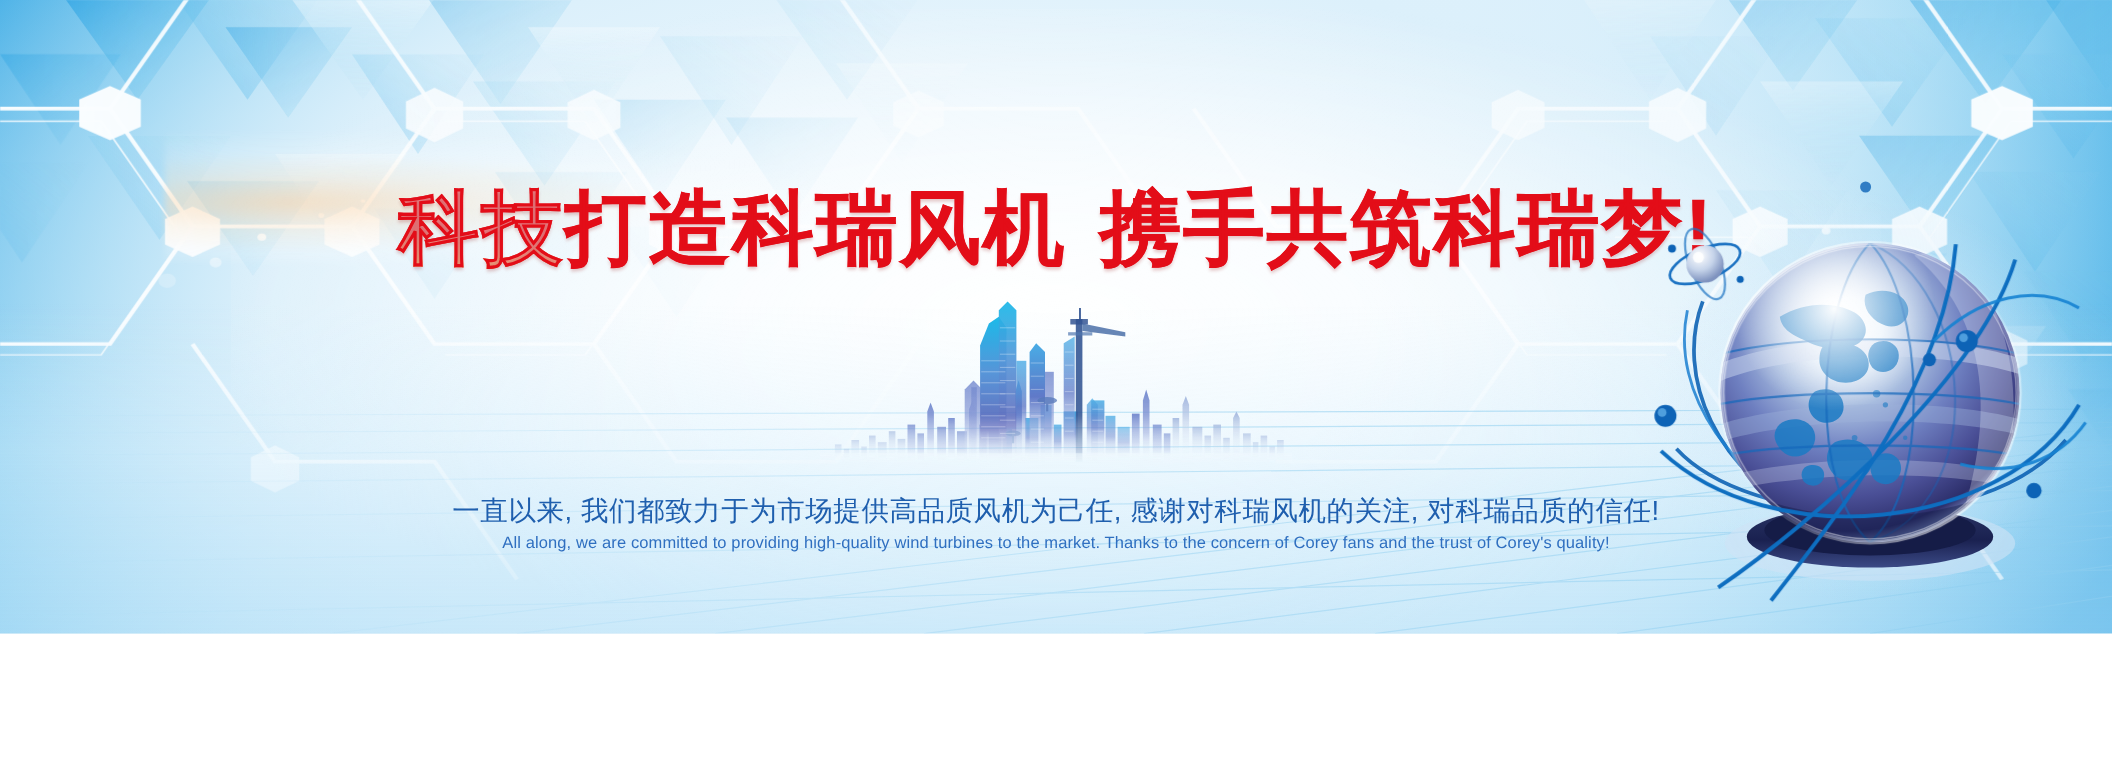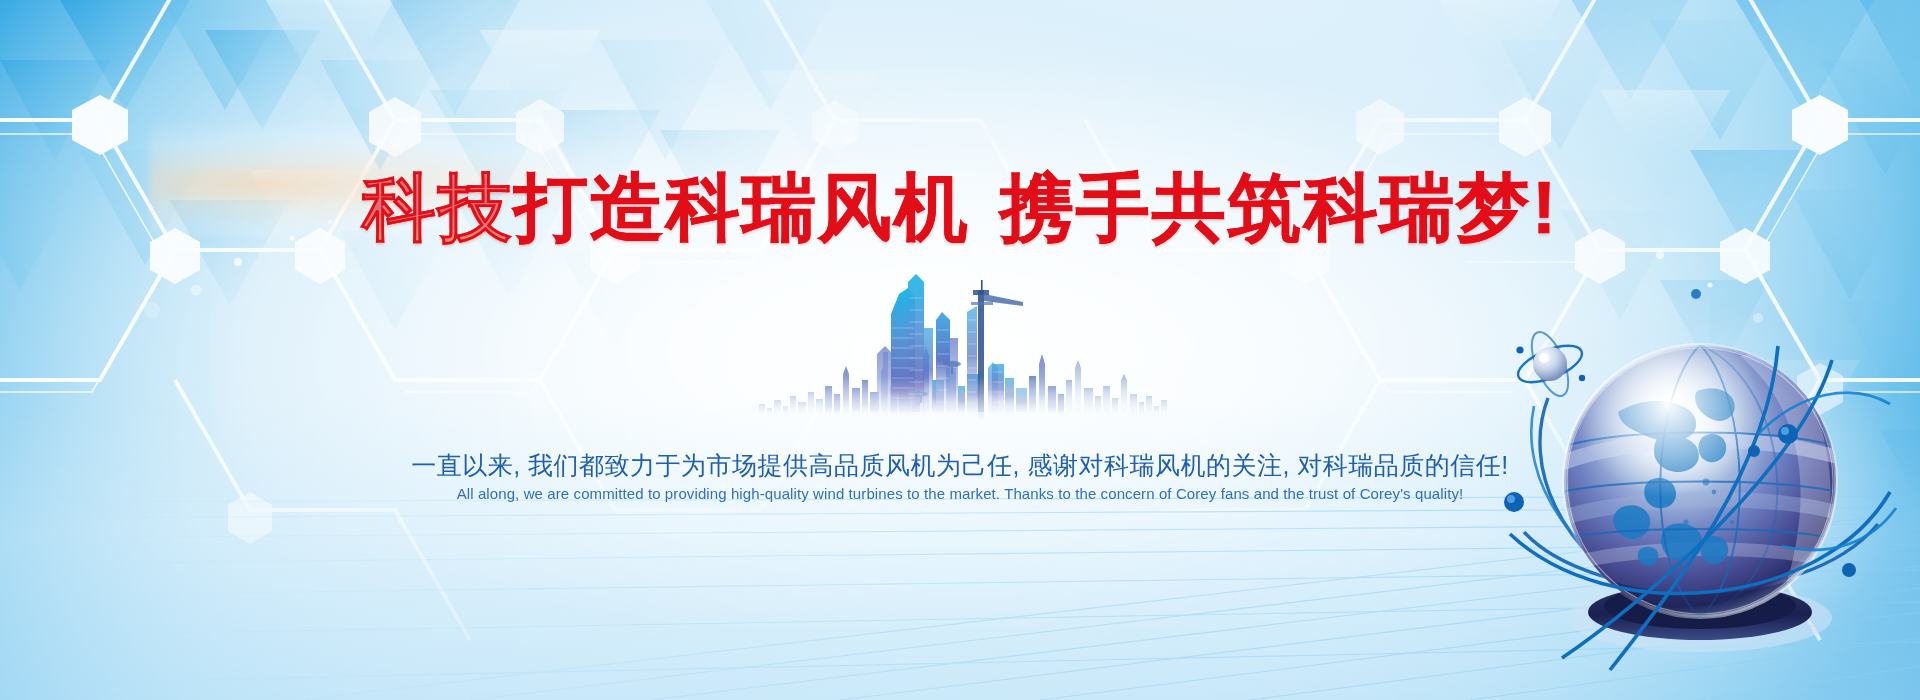--- a/index.html
+++ b/index.html
@@ -1,21 +1,21 @@
 <!DOCTYPE html>
 <html><head>
 <meta charset="utf-8">
 <title>Banner</title>
 <style>
   html,body{margin:0;padding:0;background:#fff;}
   body{font-family:"Liberation Sans","DejaVu Sans",sans-serif;}
 
   #banner{
     position:relative;
-    width:1920px;height:700px;
+    width:1920px;height:576px;
     overflow:hidden;
     background:
       radial-gradient(ellipse 1100px 620px at 46% 52%, #f4fbff 0%, #eaf6fd 32%, #dcf0fb 58%, rgba(199,232,250,0) 100%),
       linear-gradient(115deg,#37a9e4 0%, #63bfeb 9%, #a9dcf5 22%, #dcf1fc 40%, #eaf7fd 52%, #d4edfb 66%, #a3daf4 80%, #5bbaea 92%, #2fa3e2 100%);
   }
 
   
   .layer{position:absolute;inset:0;pointer-events:none;}
   .layer svg{display:block;width:100%;height:100%;}
 

